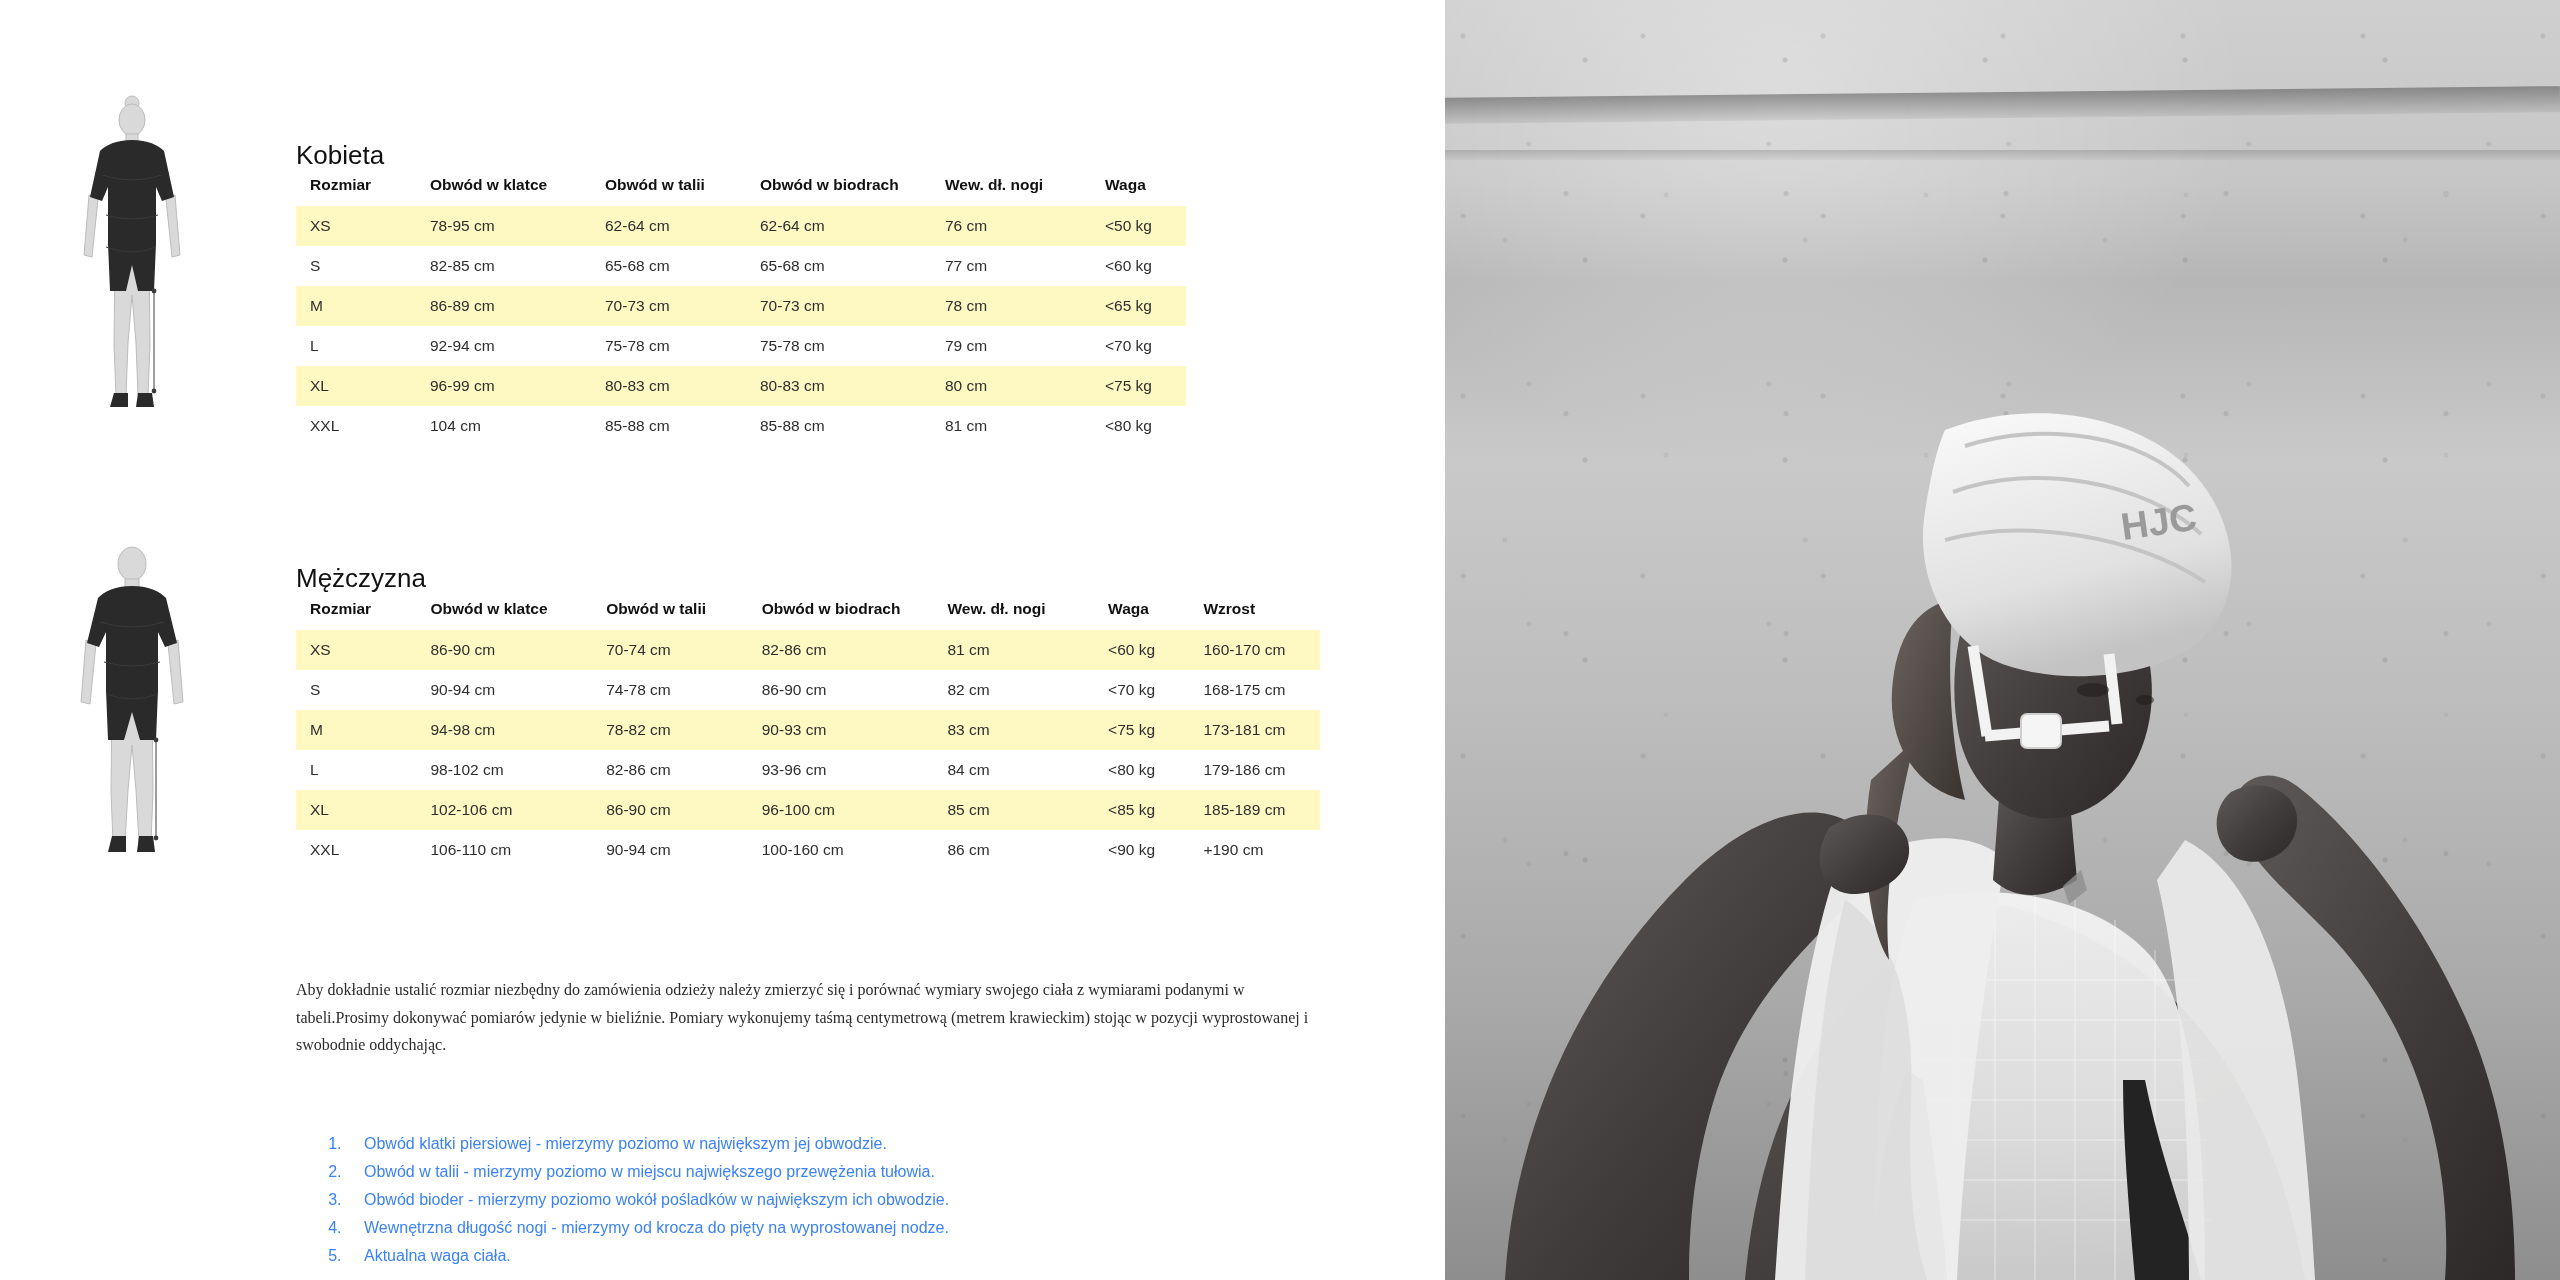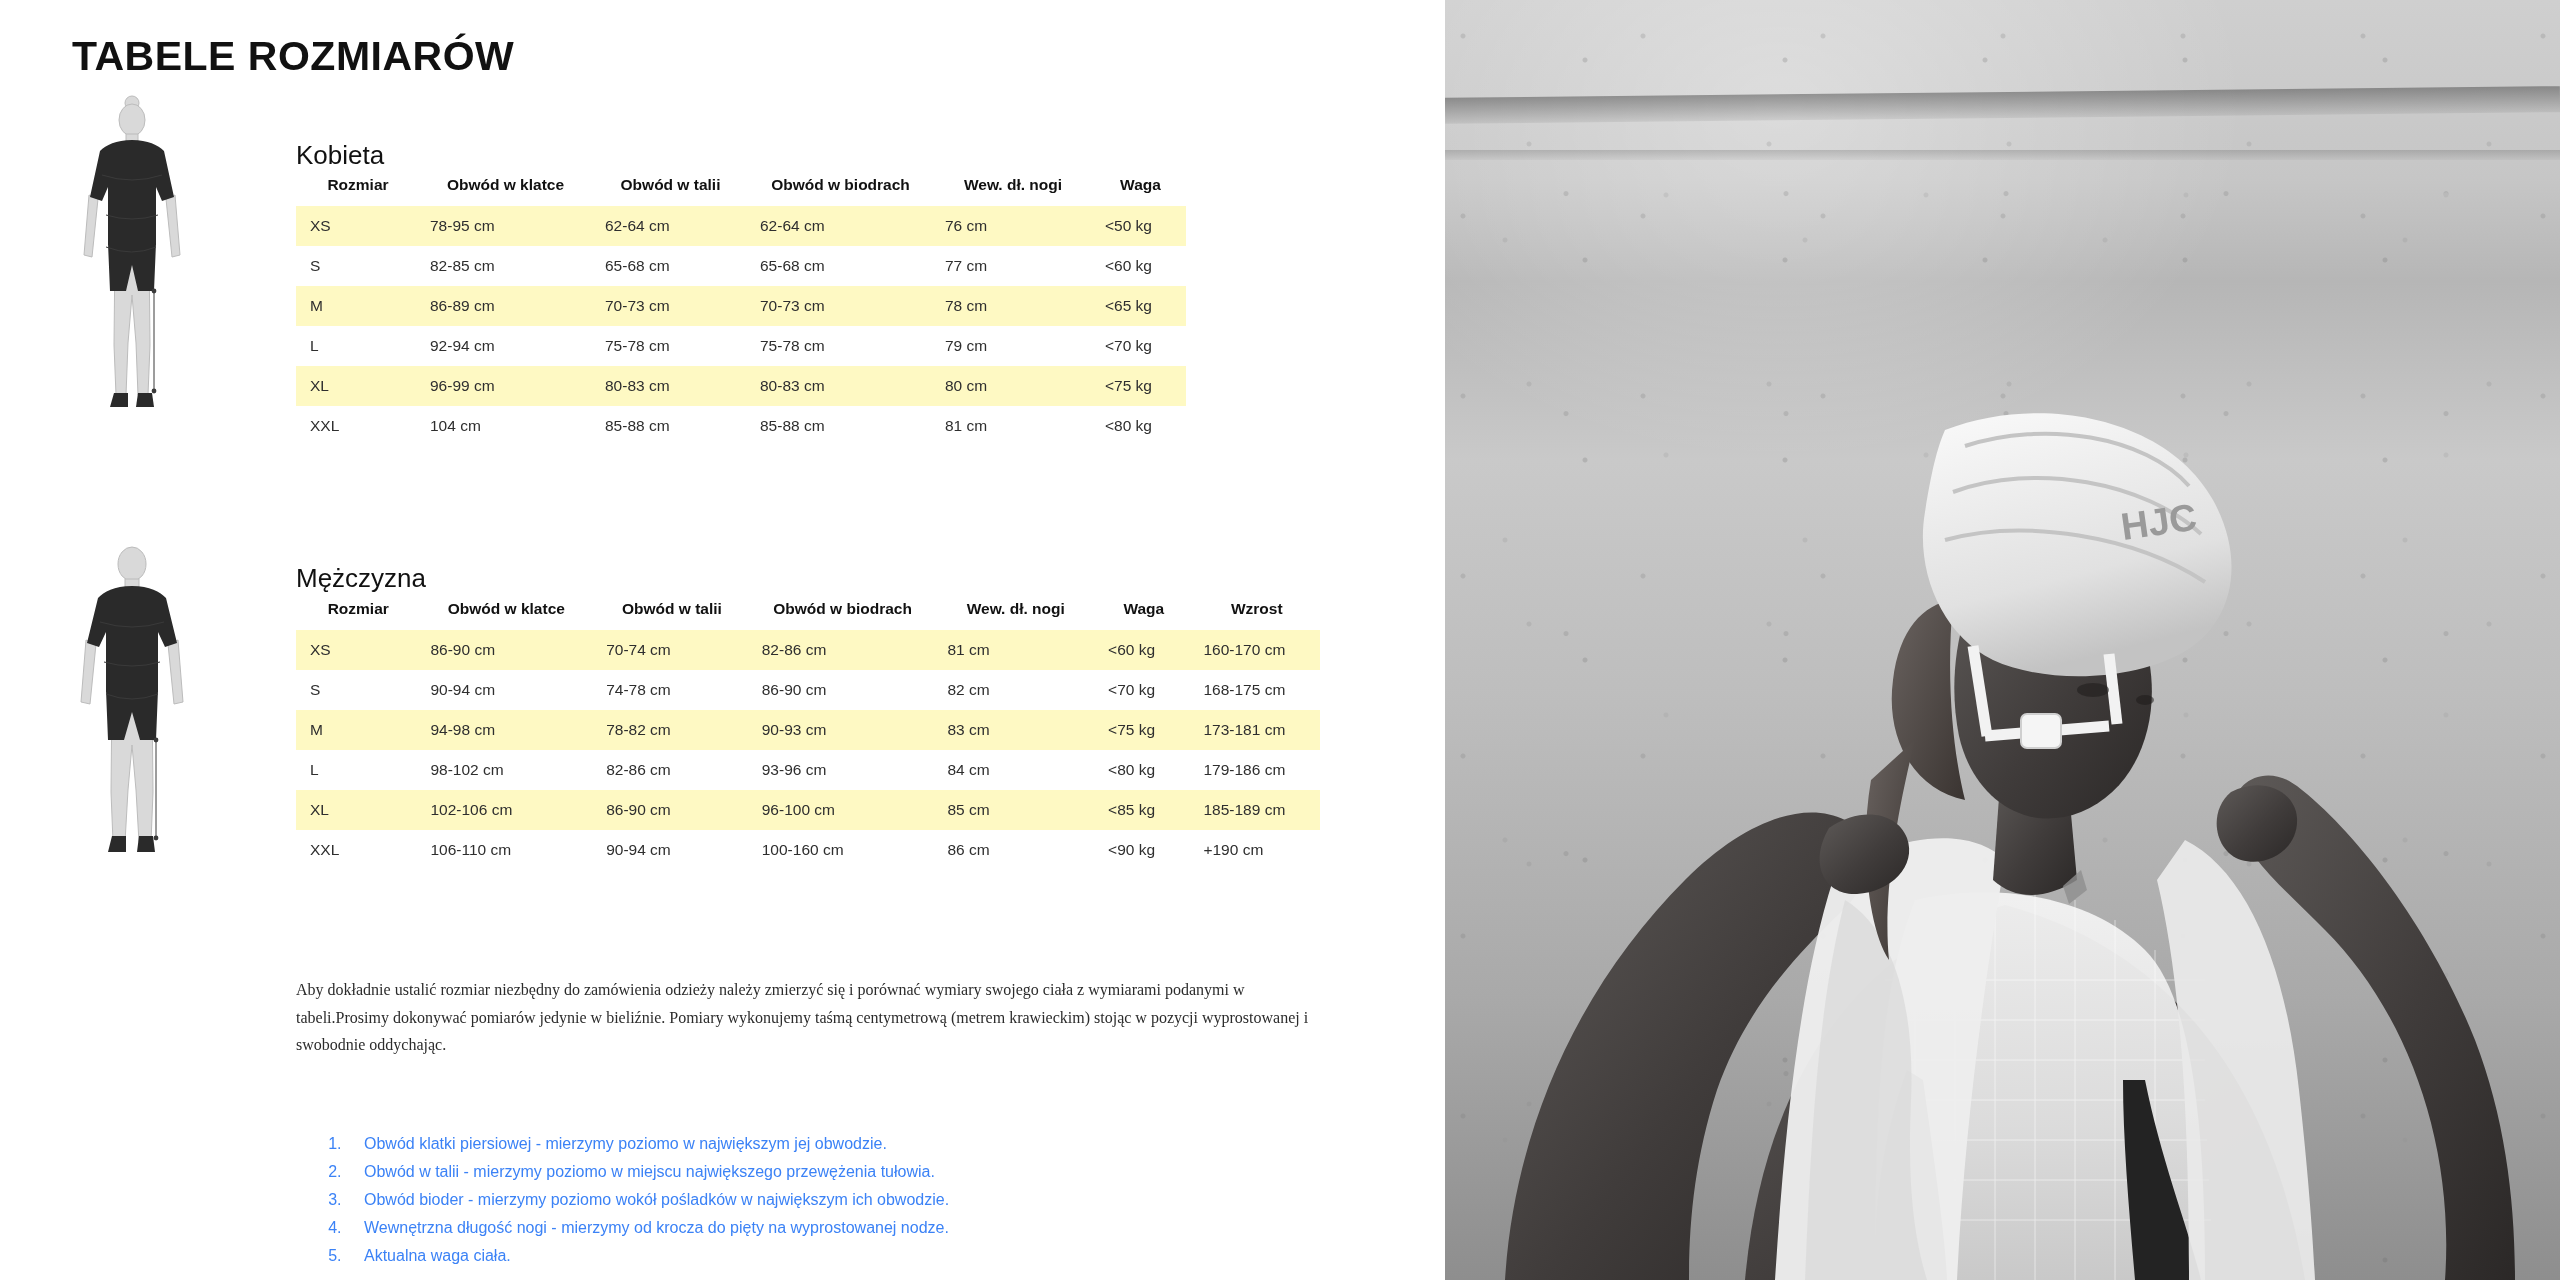--- a/index.html
+++ b/index.html
@@ -69,21 +69,21 @@
   table.size-table {
     position: absolute;
     border-collapse: collapse;
     font-size: 15.5px;
     color: #2b2b2b;
   }
   table.size-table.women { left: 296px; top: 168px; width: 890px; }
   table.size-table.men { left: 296px; top: 592px; width: 1024px; }
 
   table.size-table th {
-    text-align: center;
+    text-align: left;
     font-weight: bold;
     font-size: 15.5px;
     color: #111111;
     padding: 8px 10px 12px 14px;
     white-space: nowrap;
   }
   table.size-table td {
     padding: 11px 10px 11px 14px;
     white-space: nowrap;
     color: #2e2e2e;
@@ -173,21 +173,20 @@
   }
   .figure-photo { position: absolute; inset: 0; }
 </style>
 </head>
 <body>
 
 <div class="page">
 
   <div class="left-pane">
 
-    <h1 class="page-title">TABELE ROZMIARÓW</h1>
 
     <div class="figure woman">
       <svg viewBox="0 0 140 330" width="140" height="330" aria-hidden="true">
         <g fill="#d9d9d9" stroke="#bcbcbc" stroke-width="1">
 
           <circle cx="70" cy="8" r="7"></circle>
 
           <ellipse cx="70" cy="25" rx="13" ry="16"></ellipse>
 
           <rect x="64" y="39" width="12" height="8"></rect>

